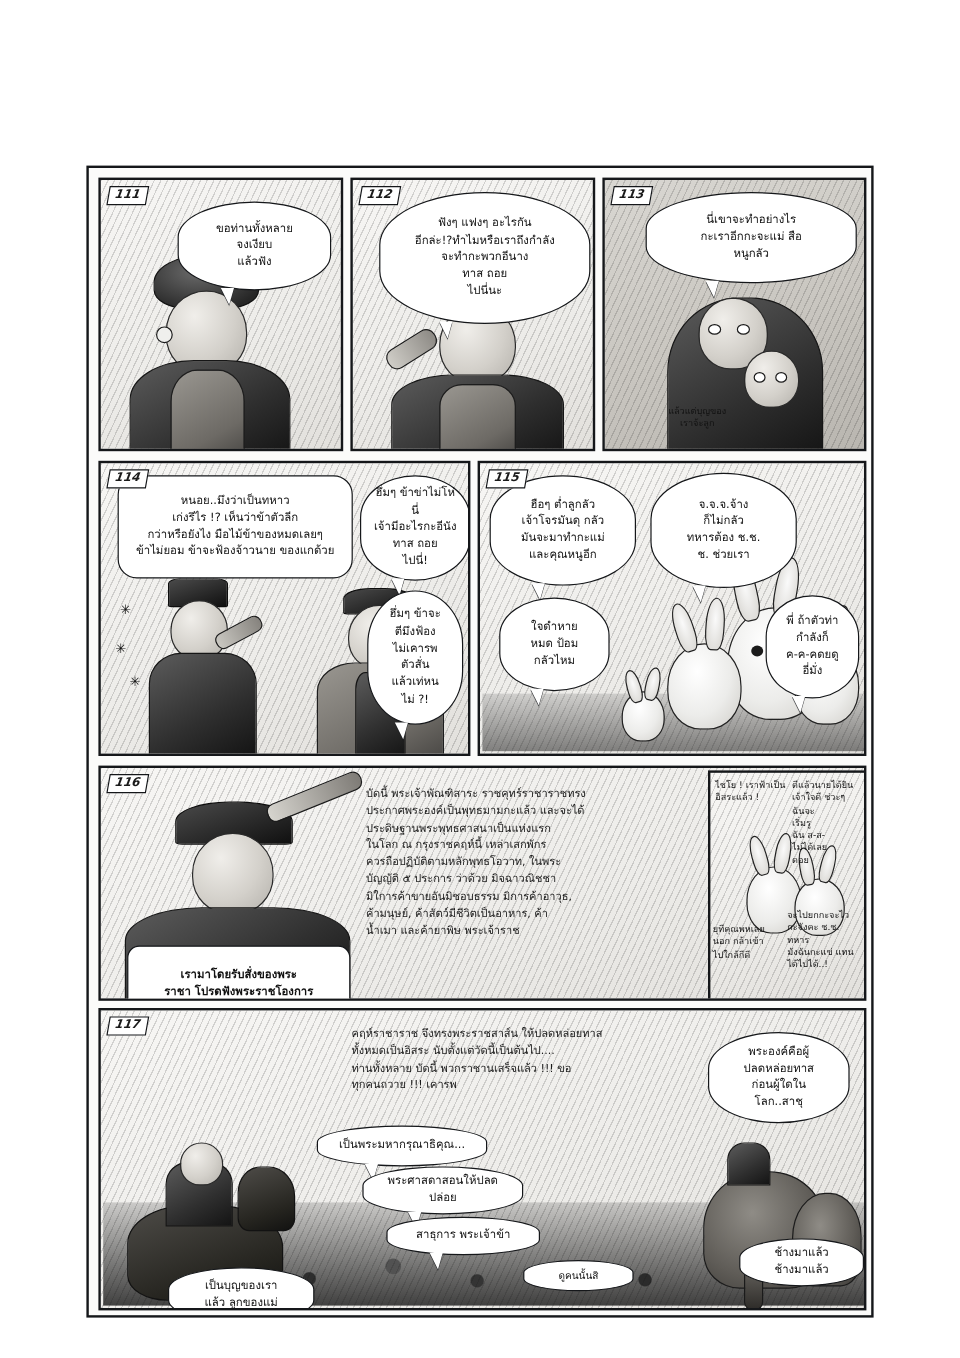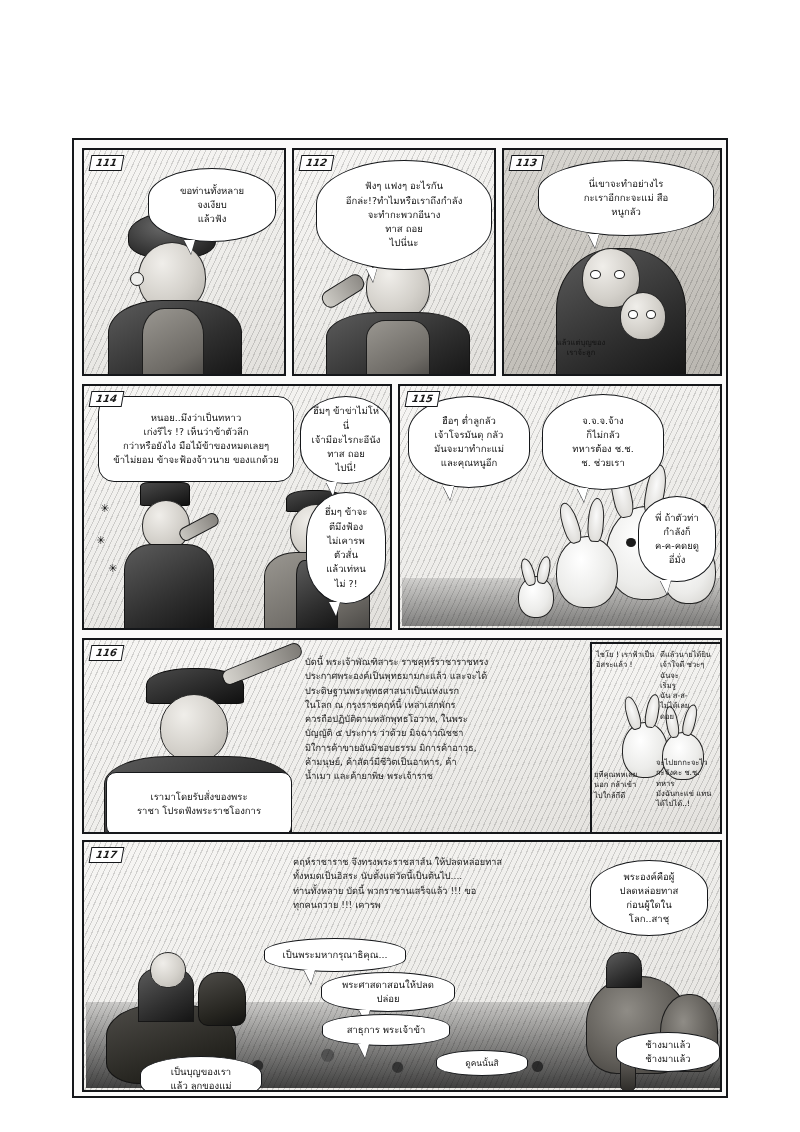--- a/index.html
+++ b/index.html
@@ -338,20 +338,23 @@
         <div class="bunny" style="left:6px; top:10px; width:34px; height:40px;"></div>
         <div class="ear" style="left:10px; top:-8px; width:10px; height:26px; transform:rotate(-16deg);"></div>
         <div class="ear" style="left:26px; top:-10px; width:10px; height:26px; transform:rotate(12deg);"></div>
       </div>
 
       <div class="balloon tail" style="left:8px; top:10px; width:122px; height:92px; white-space:pre-line; display:flex; align-items:center; justify-content:center;">ฮือๆ ต่ำลูกลัว
 เจ้าโจรมันดุ กลัว
 มันจะมาทำกะแม่
 และคุณหนูอีก</div>
 
+      <div class="balloon tail" style="left:16px; top:112px; width:92px; height:78px; white-space:pre-line; display:flex; align-items:center; justify-content:center;">ใจดำหาย
+หมด ป้อม
+กลัวไหม</div>
 
       <div class="balloon tail" style="left:142px; top:8px; width:122px; height:96px; white-space:pre-line; display:flex; align-items:center; justify-content:center;">จ.จ.จ.จ้าง
 ก็ไม่กลัว
 ทหารต้อง ช.ช.
 ช. ช่วยเรา</div>
 
       <div class="balloon tail" style="left:238px; top:110px; width:78px; height:86px; white-space:pre-line; display:flex; align-items:center; justify-content:center;">พี่ ถ้าตัวท่า
 กำลังก็
 ค-ค-คดยดู
 อี่มั่ง</div>
@@ -371,21 +374,21 @@
       <div class="caption-box" style="left:212px; top:8px; width:290px; height:146px; white-space:pre-line; border:none; background:transparent;">บัดนี้  พระเจ้าพัณฑิสาระ  ราชคุทร์ราชาราชทรง
 ประกาศพระองค์เป็นพุทธมามกะแล้ว และจะได้
 ประดิษฐานพระพุทธศาสนาเป็นแห่งแรก
 ในโลก ณ กรุงราชคฤห์นี้ เหล่าเสกพักร
 ควรถือปฏิบัติตามหลักพุทธโอวาท, ในพระ
 บัญญัติ ๕ ประการ  ว่าด้วย มิจฉาวณิชชา
 มิใการค้าขายอันมิชอบธรรม  มิการค้าอาวุธ,
 ค้ามนุษย์, ค้าสัตว์มีชีวิตเป็นอาหาร, ค้า
 น้ำเมา และค้ายาพิษ  พระเจ้าราช</div>
 
-      <div class="balloon rect" style="left:22px; top:132px; width:186px; height:64px; white-space:pre-line; display:flex; align-items:center; justify-content:center;">เรามาโดยรับสั่งของพระ
+      <div class="balloon rect" style="left:22px; top:148px; width:186px; height:64px; white-space:pre-line; display:flex; align-items:center; justify-content:center;font-weight:bold;">เรามาโดยรับสั่งของพระ
 ราชา โปรดฟังพระราชโองการ</div>
 
       <div class="panel light" style="left:506px; top:2px; width:132px; height:192px;">
         <div class="fig" style="left:22px; top:56px; width:96px; height:96px;">
           <div class="bunny" style="left:8px; top:22px; width:44px; height:54px;"></div>
           <div class="ear" style="left:12px; top:-4px; width:11px; height:32px; transform:rotate(-16deg);"></div>
           <div class="ear" style="left:32px; top:-6px; width:11px; height:32px; transform:rotate(10deg);"></div>
           <div class="bunny" style="left:48px; top:32px; width:40px; height:46px;"></div>
           <div class="ear" style="left:52px; top:6px; width:10px; height:30px; transform:rotate(-10deg);"></div>
           <div class="ear" style="left:70px; top:4px; width:10px; height:30px; transform:rotate(14deg);"></div>
@@ -434,21 +437,21 @@
 ท่านทั้งหลาย  บัดนี้ พวกราชานเสร็จแล้ว !!! ขอ
 ทุกคนถวาย !!! เคารพ</div>
 
       <div class="balloon tail" style="left:180px; top:96px; width:142px; height:34px; white-space:pre-line; display:flex; align-items:center; justify-content:center;">เป็นพระมหากรุณาธิคุณ...</div>
 
       <div class="balloon" style="left:506px; top:18px; width:118px; height:76px; white-space:pre-line; display:flex; align-items:center; justify-content:center;">พระองค์คือผู้
 ปลดหล่อยทาส
 ก่อนผู้ใดใน
 โลก..สาชุ</div>
 
-      <div class="balloon tail" style="left:218px; top:130px; width:134px; height:40px; white-space:pre-line; display:flex; align-items:center; justify-content:center;margin-left:19px;">พระศาสดาสอนให้ปลด
+      <div class="balloon tail" style="left:218px; top:130px; width:134px; height:40px; white-space:pre-line; display:flex; align-items:center; justify-content:center;">พระศาสดาสอนให้ปลด
 ปล่อย</div>
 
       <div class="balloon tail" style="left:238px; top:172px; width:128px; height:32px; white-space:pre-line; display:flex; align-items:center; justify-content:center;">สาธุการ  พระเจ้าข้า</div>
 
       <div class="balloon tail" style="left:56px; top:214px; width:122px; height:46px; white-space:pre-line; display:flex; align-items:center; justify-content:center;">เป็นบุญของเรา
 แล้ว ลูกของแม่</div>
 
       <div class="balloon" style="left:532px; top:190px; width:104px; height:40px; white-space:pre-line; display:flex; align-items:center; justify-content:center;">ช้างมาแล้ว
 ช้างมาแล้ว</div>
 

